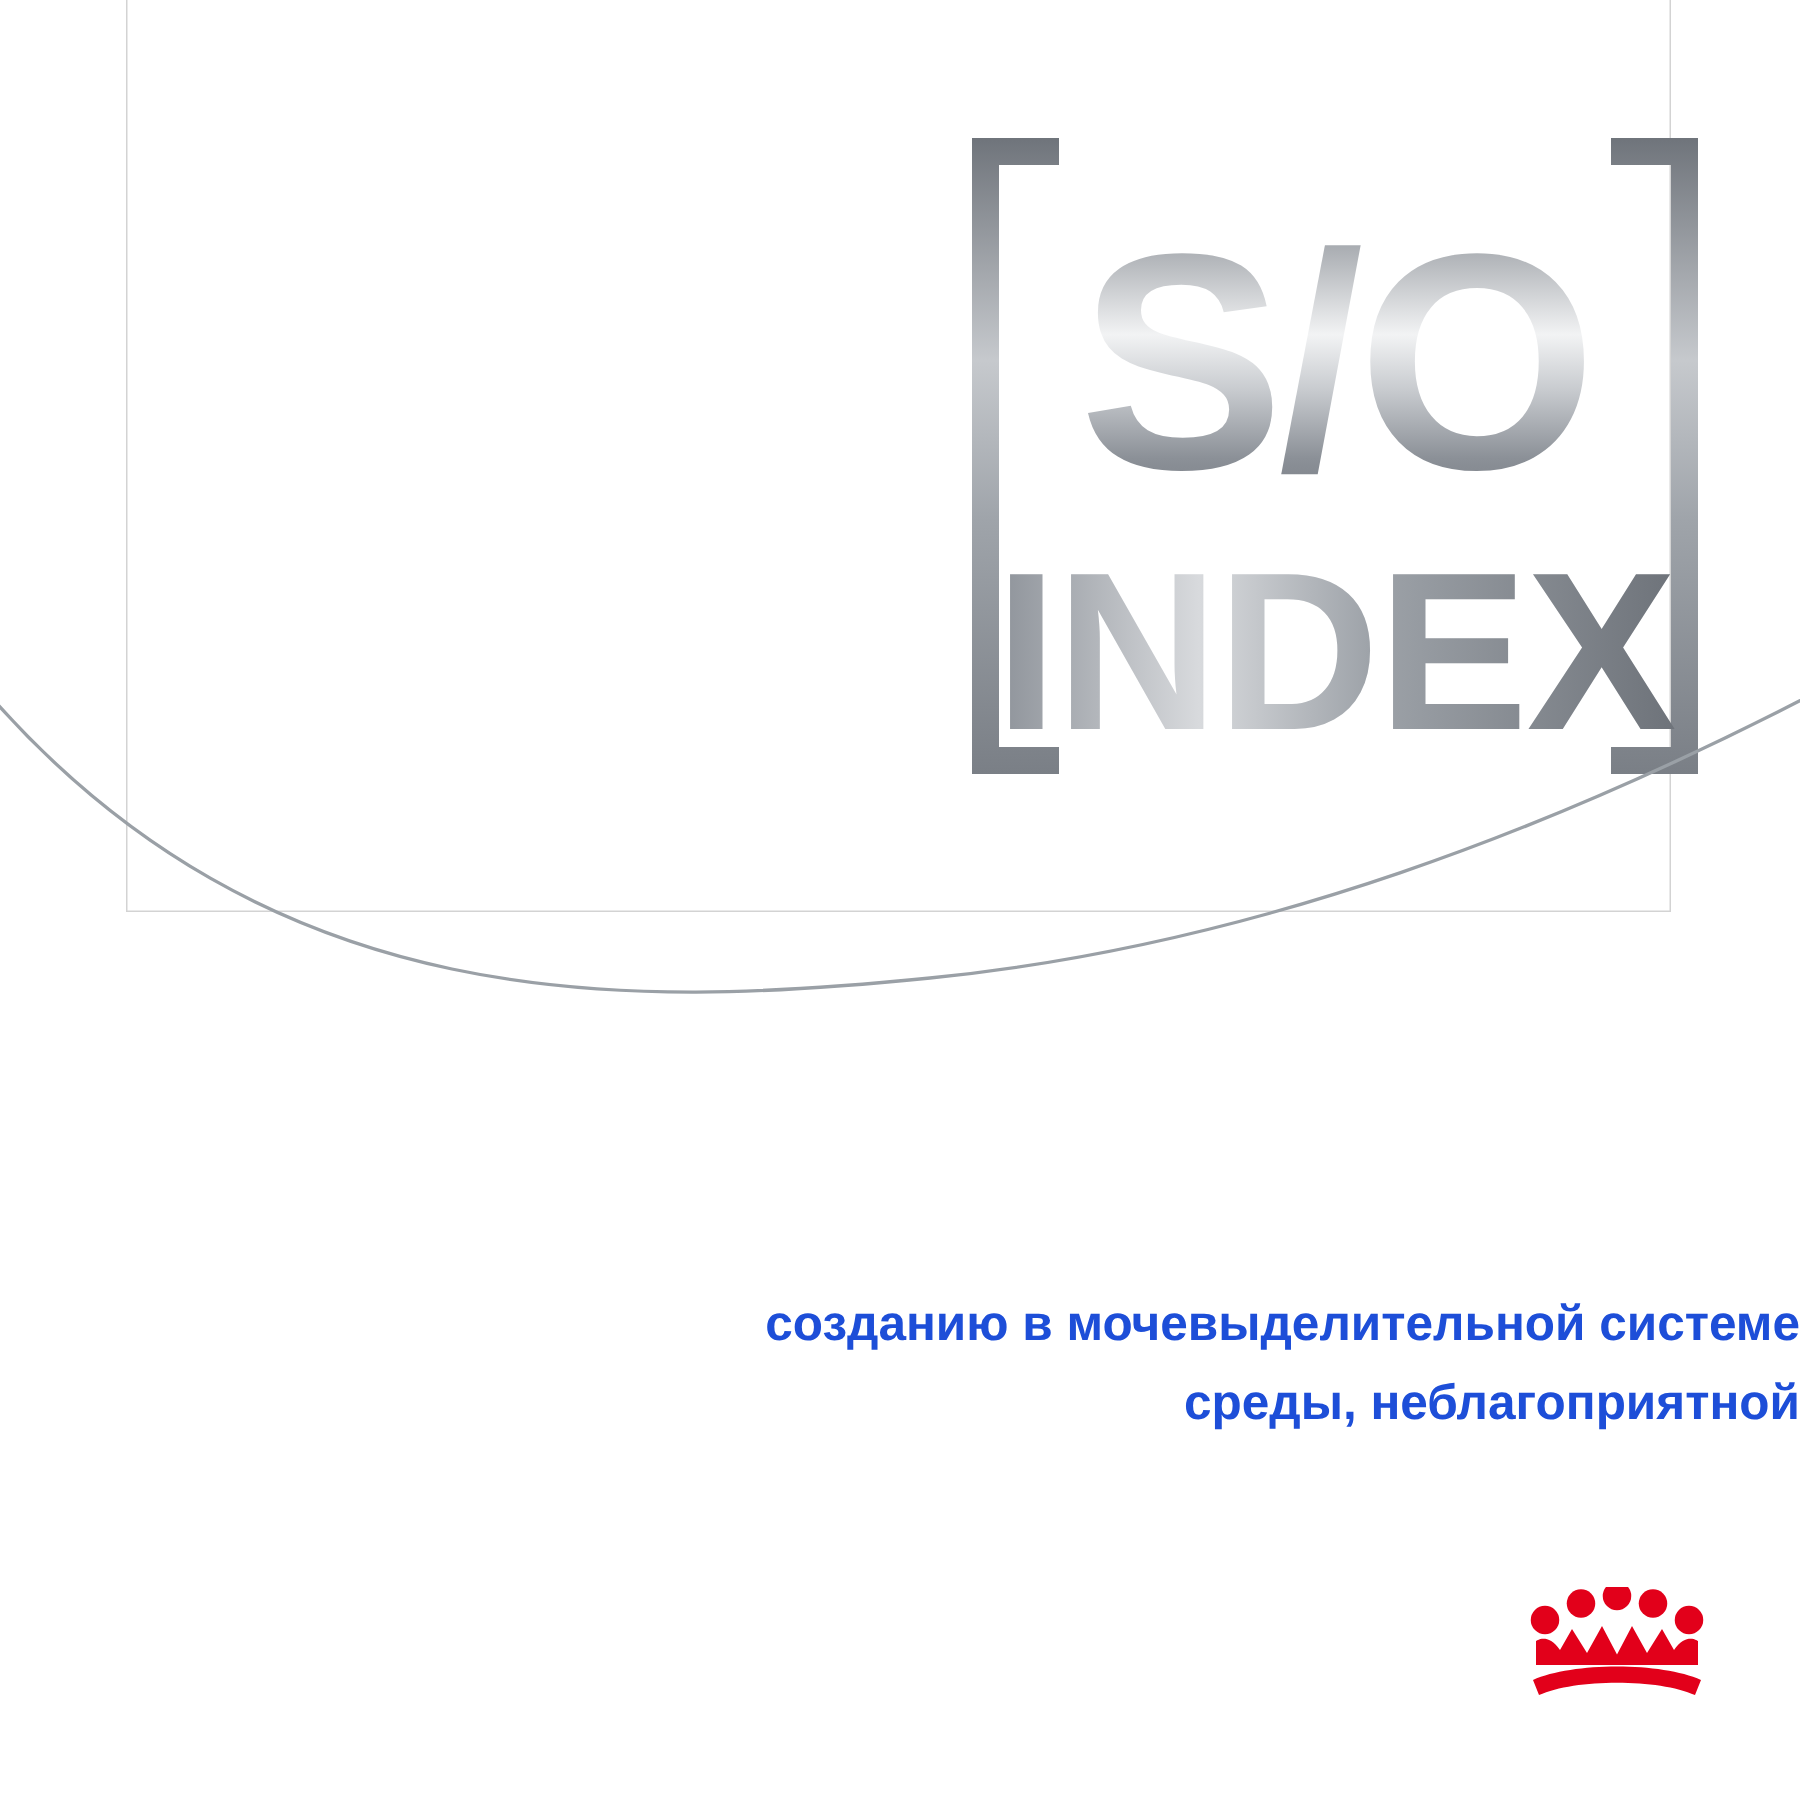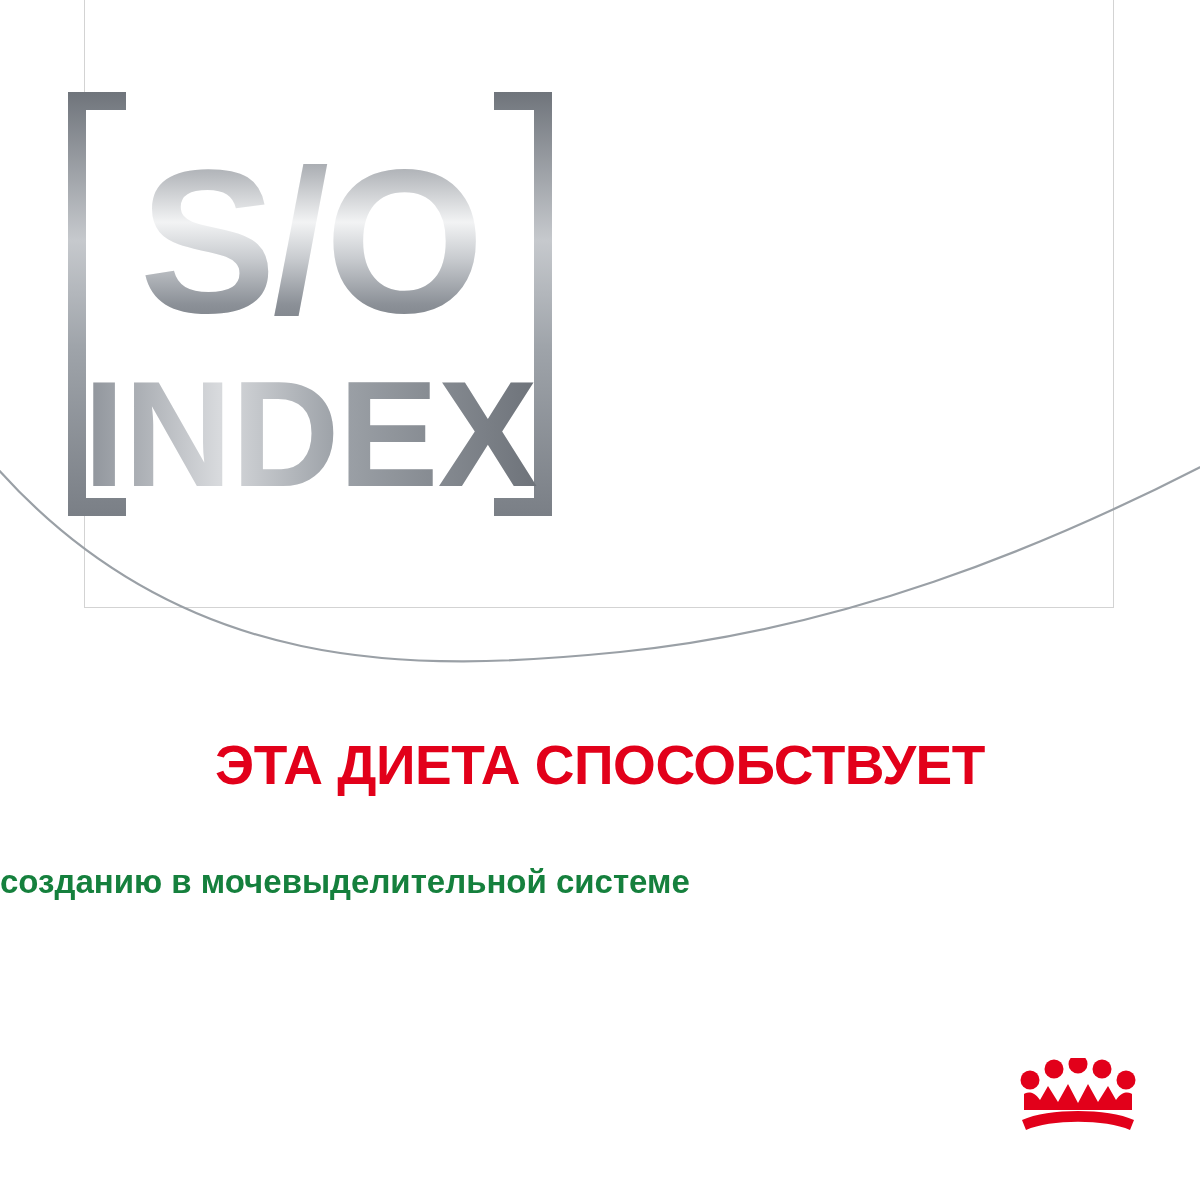--- a/index.html
+++ b/index.html
@@ -45,21 +45,21 @@
   }
 
   .logo-wrap {
     position: absolute;
     left: 0;
     top: 0;
     width: 1200px;
     height: 608px;
     display: flex;
     align-items: center;
-    justify-content: flex-start;
+    justify-content: flex-end;
   }
 
   .logo-svg {
     display: block;
   }
 
   
   .headline {
     position: absolute;
     left: 0;
@@ -73,22 +73,22 @@
     letter-spacing: -0.5px;
     font-family: "Liberation Sans", sans-serif;
   }
 
   
   .body-copy {
     position: absolute;
     left: 0;
     top: 855px;
     width: 1200px;
-    text-align: left;
-    color: #15803d;
+    text-align: right;
+    color: #1d4ed8;
     font-size: 33px;
     line-height: 53px;
     font-weight: bold;
     font-family: "Liberation Sans", sans-serif;
   }
   .body-copy .line {
     display: block;
     white-space: nowrap;
   }
 
@@ -144,24 +144,24 @@
       <text x="310" y="238" text-anchor="middle" font-family="Liberation Sans, sans-serif" font-size="205" font-weight="bold" letter-spacing="-4" fill="url(#silverV)">S/O</text>
 
       <text x="310" y="412" text-anchor="middle" font-family="Liberation Sans, sans-serif" font-size="150" font-weight="bold" letter-spacing="-1" fill="url(#silverH)">INDEX</text>
     </svg>
   </div>
 
   <svg class="swoosh" viewBox="0 0 1200 300" preserveAspectRatio="none">
     <path d="M-10 40 C 180 260, 420 252, 620 232 C 840 210, 1040 130, 1210 42" fill="none" stroke="#9aa0a6" stroke-width="2.2"></path>
   </svg>
 
-  <div class="headline">ЭТА ДИЕТА СПОСОБСТВУЕТ</div>
 
   <div class="body-copy">
     <span class="line">созданию в мочевыделительной системе</span>
+    <span class="line">среды, неблагоприятной</span>
   </div>
 
   <svg class="crown-mark" viewBox="0 0 120 90">
     <circle cx="12" cy="22" r="9.5" fill="#e2001a"></circle>
     <circle cx="36" cy="11" r="9.5" fill="#e2001a"></circle>
     <circle cx="60" cy="6" r="9.5" fill="#e2001a"></circle>
     <circle cx="84" cy="11" r="9.5" fill="#e2001a"></circle>
     <circle cx="108" cy="22" r="9.5" fill="#e2001a"></circle>
     <path d="M6 36 C 6 36, 14 30, 22 42 L 30 28 L 40 44 L 50 26 L 60 45 L 70 26 L 80 44 L 90 28 L 98 42 C 106 30, 114 36, 114 36 L 114 52 L 6 52 Z" fill="#e2001a"></path>
     <path d="M4 62 C 30 50, 90 50, 116 62 L 112 72 C 88 61, 32 61, 8 72 Z" fill="#e2001a"></path>

